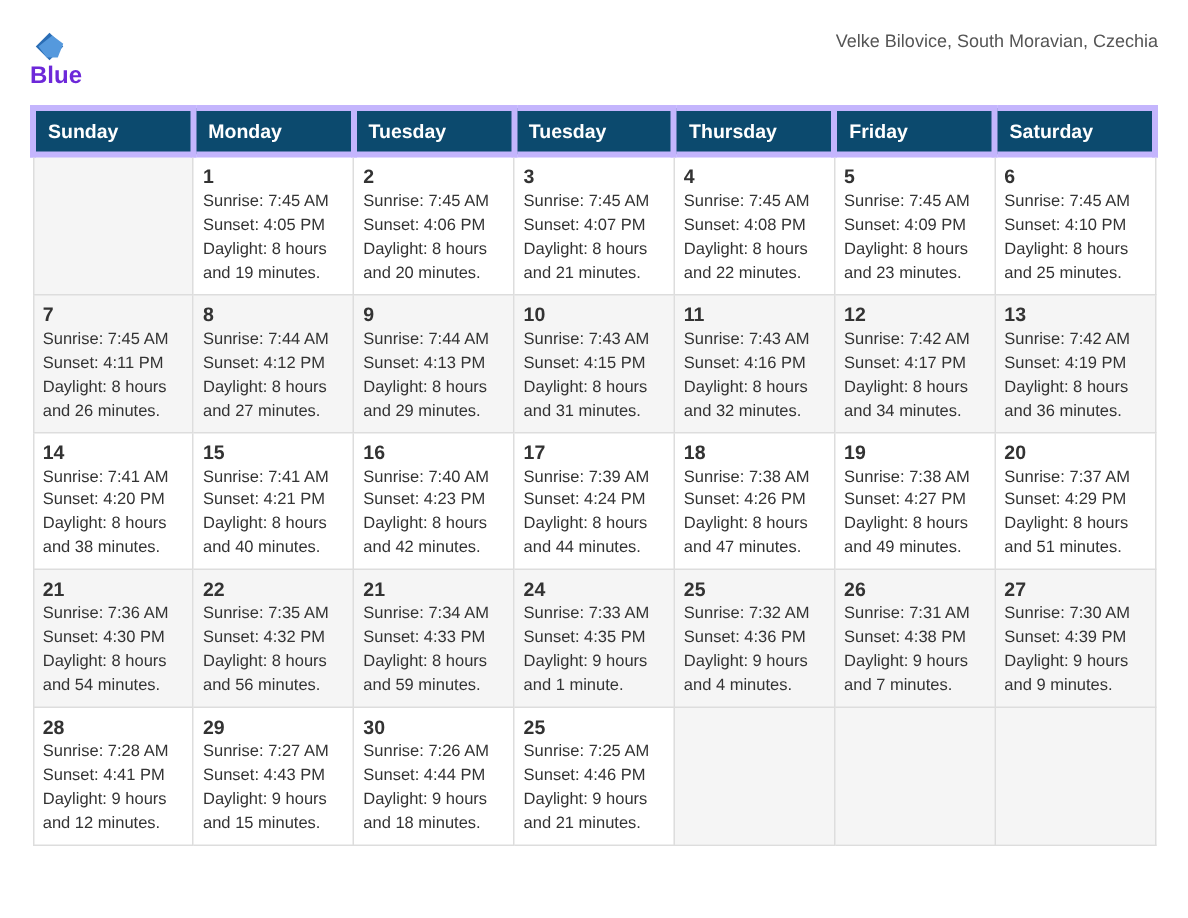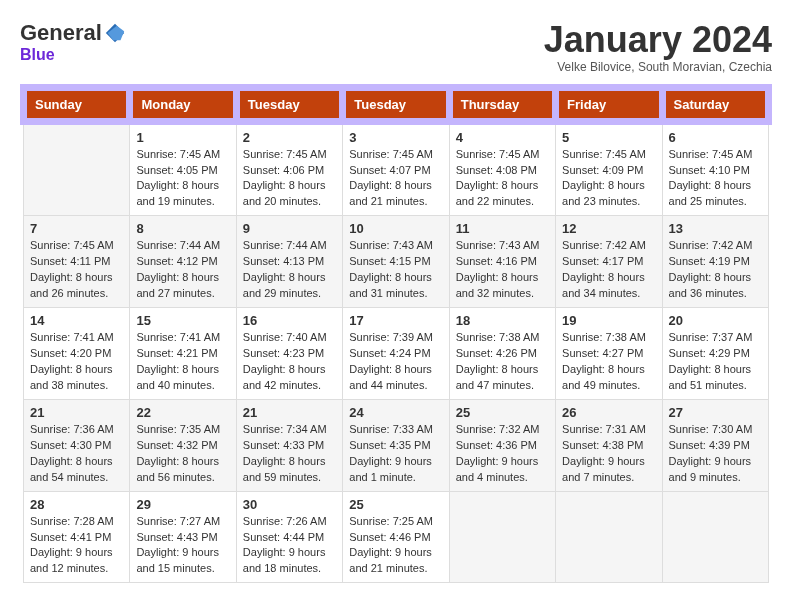--- a/index.html
+++ b/index.html
@@ -33,27 +33,27 @@
     .location {
       font-size: 12px;
       color: #555;
     }
     .calendar {
       width: 100%;
       border-collapse: collapse;
       font-size: 11px;
     }
     .calendar th {
-      background-color: #c2410c;
+      background-color: #0c4a6e;
       color: #fff;
       text-align: left;
       padding: 6px 8px;
       font-size: 13px;
       font-weight: bold;
-      border: 7px solid #c4b5fd;
+      border: 4px solid #c4b5fd;
     }
     .calendar td {
       border: 1px solid #ddd;
       vertical-align: top;
       padding: 5px 6px;
       width: calc(100% / 7);
       min-height: 80px;
       background: #fff;
     }
     .calendar tr:nth-child(even) td {
@@ -81,30 +81,28 @@
       background-color: #f5f5f5 !important;
     }
   </style>
 </head>
 <body>
 
 <div>
   <div class="header">
     <div class="logo">
       <div style="display:flex;align-items:center;">
-        <span style="font-size:22px;font-weight:bold;color:#333;">General</span>
         <svg width="22" height="22" viewBox="0 0 24 24" style="margin-left:2px;">
           <polygon points="12,2 22,12 12,22 2,12" fill="#2a6db5"></polygon>
           <polygon points="14,4 22,10 18,20 10,20 4,12" fill="#5599dd"></polygon>
         </svg>
       </div>
       <span style="font-size:16px;font-weight:bold;color:#6d28d9;">Blue</span>
     </div>
     <div class="title-section">
-      <div class="month-year">January 2024</div>
       <div class="location">Velke Bilovice, South Moravian, Czechia</div>
     </div>
   </div>
 
   <table class="calendar">
     <thead>
       <tr>
         <th>Sunday</th>
         <th>Monday</th>
         <th>Tuesday</th>

